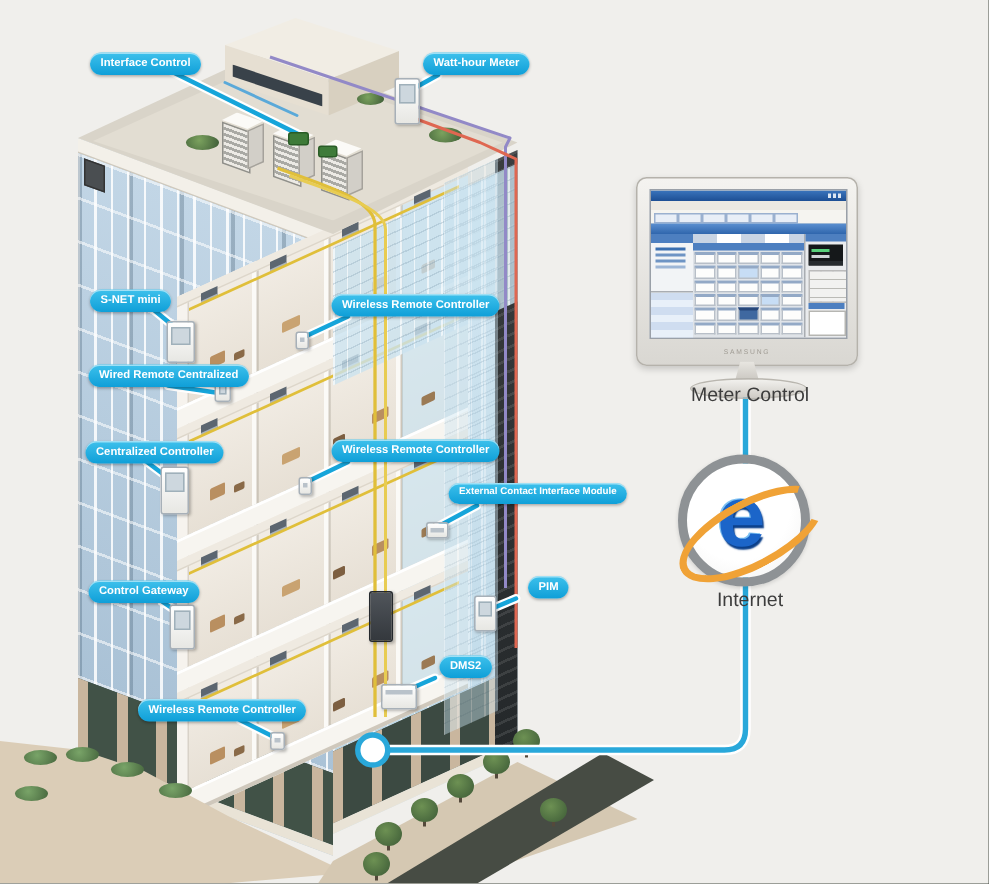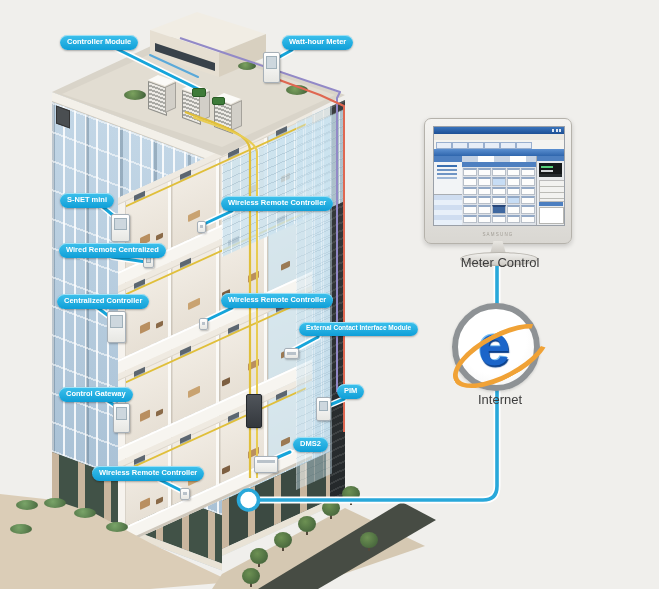--- a/index.html
+++ b/index.html
@@ -405,25 +405,25 @@
 <div id="stand-base" class="abs"></div>
 <div class="cap" style="left:430px;top:255px;">Meter Control</div>
 
 <div id="ie" class="abs">
   <span class="e">e</span>
   <span class="orbit"></span>
 </div>
 <div class="cap" style="left:430px;top:392px;">Internet</div>
 
 <div id="callouts">
-    <div class="callout" style="left: 60px; top: 35px;">Controller Module</div>
+    <div class="callout" style="left: 60px; top: 35px;">Interface Control</div>
     <div class="callout" style="left: 282px; top: 35px;">Watt-hour Meter</div>
     <div class="callout" style="left: 60px; top: 193px;">S-NET mini</div>
     <div class="callout" style="left: 221px; top: 196px;">Wireless Remote Controller</div>
     <div class="callout" style="left: 59px; top: 243px;">Wired Remote Centralized</div>
     <div class="callout" style="left: 57px; top: 294px;">Centralized Controller</div>
     <div class="callout" style="left: 221px; top: 293px;">Wireless Remote Controller</div>
     <div class="callout sm" style="left: 299px; top: 322px;">External Contact Interface Module</div>
     <div class="callout" style="left: 59px; top: 387px;">Control Gateway</div>
-    <div class="callout" style="left: 337px; top: 384px;">PIM</div>
+    <div class="callout" style="left: 352px; top: 384px;">PIM</div>
     <div class="callout" style="left: 293px; top: 437px;">DMS2</div>
     <div class="callout" style="left: 92px; top: 466px;">Wireless Remote Controller</div>
   </div>
 
 </body></html>

